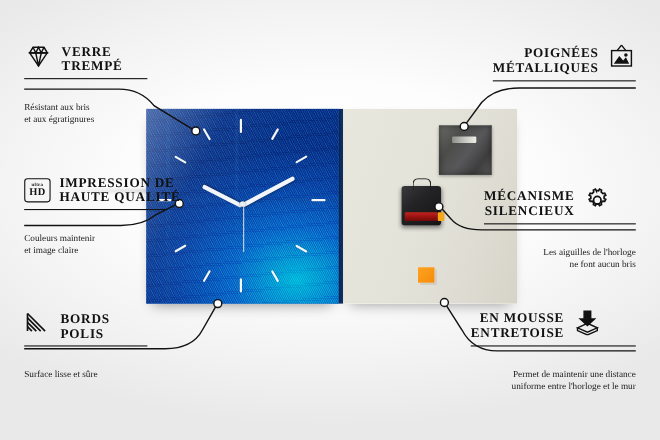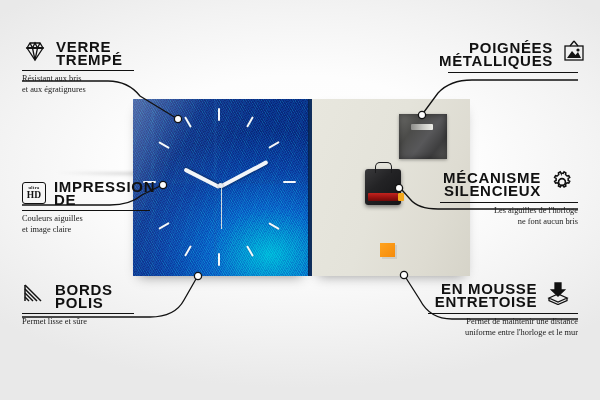--- a/index.html
+++ b/index.html
@@ -180,42 +180,42 @@
   }
 
   
   .callout { position: absolute; }
   .callout .head {
     display: flex;
     align-items: center;
     gap: 8px;
   }
   .callout.left .head { justify-content: flex-start; }
-  .callout.right .head { justify-content: center; }
+  .callout.right .head { justify-content: flex-start; }
   .title {
-    font-family: Liberation Sans, sans-serif;
+    font-family: Liberation Serif, serif;
     font-weight: bold;
-    font-size: 15px;
+    font-size: 12px;
     letter-spacing: 0.7px;
     line-height: 13px;
     color: #111111;
     text-transform: uppercase;
   }
   .callout.right .title { text-align: right; }
   .rule {
     height: 1.3px;
     background: #111111;
     margin-top: 4px;
   }
   .desc {
     font-family: "Liberation Serif", serif;
     font-size: 8.4px;
     line-height: 10.4px;
     color: #1a1a1a;
-    margin-top: 3px;
+    margin-top: 21px;
   }
   .callout.right .desc { text-align: right; }
   .ico { flex: 0 0 auto; display: block; }
 
   .hdbadge {
     width: 22px; height: 20px;
     border: 1.4px solid #111;
     border-radius: 3px;
     display: flex; flex-direction: column;
     align-items: center; justify-content: center;
@@ -309,33 +309,34 @@
         <div>TREMPÉ</div>
       </div>
     </div>
     <div class="rule" style="width:112px;"></div>
     <div class="desc">
       <div>Résistant aux bris</div>
       <div>et aux égratignures</div>
     </div>
   </div>
 
-  <div class="callout left" style="left:22px;top:180px;width:145px;">
+  <div class="callout left" style="left:22px;top:160px;width:145px;">
     <div class="head">
       <span class="ico hdbadge">
         <span class="u">ultra</span>
         <span class="h">HD</span>
       </span>
       <div class="title">
         <div>IMPRESSION DE</div>
+        <div>HAUTE QUALITÉ</div>
       </div>
     </div>
     <div class="rule" style="width:128px;"></div>
     <div class="desc">
-      <div>Couleurs aiguilles</div>
+      <div>Couleurs maintenir</div>
       <div>et image claire</div>
     </div>
   </div>
 
   <div class="callout left" style="left:22px;top:283px;width:130px;">
     <div class="head">
       <span class="ico">
         <svg width="25" height="22" viewBox="0 0 25 22" fill="none" stroke="#111" stroke-width="1.5">
           <path d="M3 2 L3 18"></path>
           <path d="M3 2 L19 18"></path>
@@ -344,21 +345,21 @@
           <path d="M3 14 L7 18"></path>
         </svg>
       </span>
       <div class="title">
         <div>BORDS</div>
         <div>POLIS</div>
       </div>
     </div>
     <div class="rule" style="width:112px;"></div>
     <div class="desc">
-      <div>Permet lisse et sûre</div>
+      <div>Surface lisse et sûre</div>
     </div>
   </div>
 
   <div class="callout right" style="left:448px;top:40px;width:130px;">
     <div class="head">
       <div class="title">
         <div>POIGNÉES</div>
         <div>MÉTALLIQUES</div>
       </div>
       <span class="ico">

